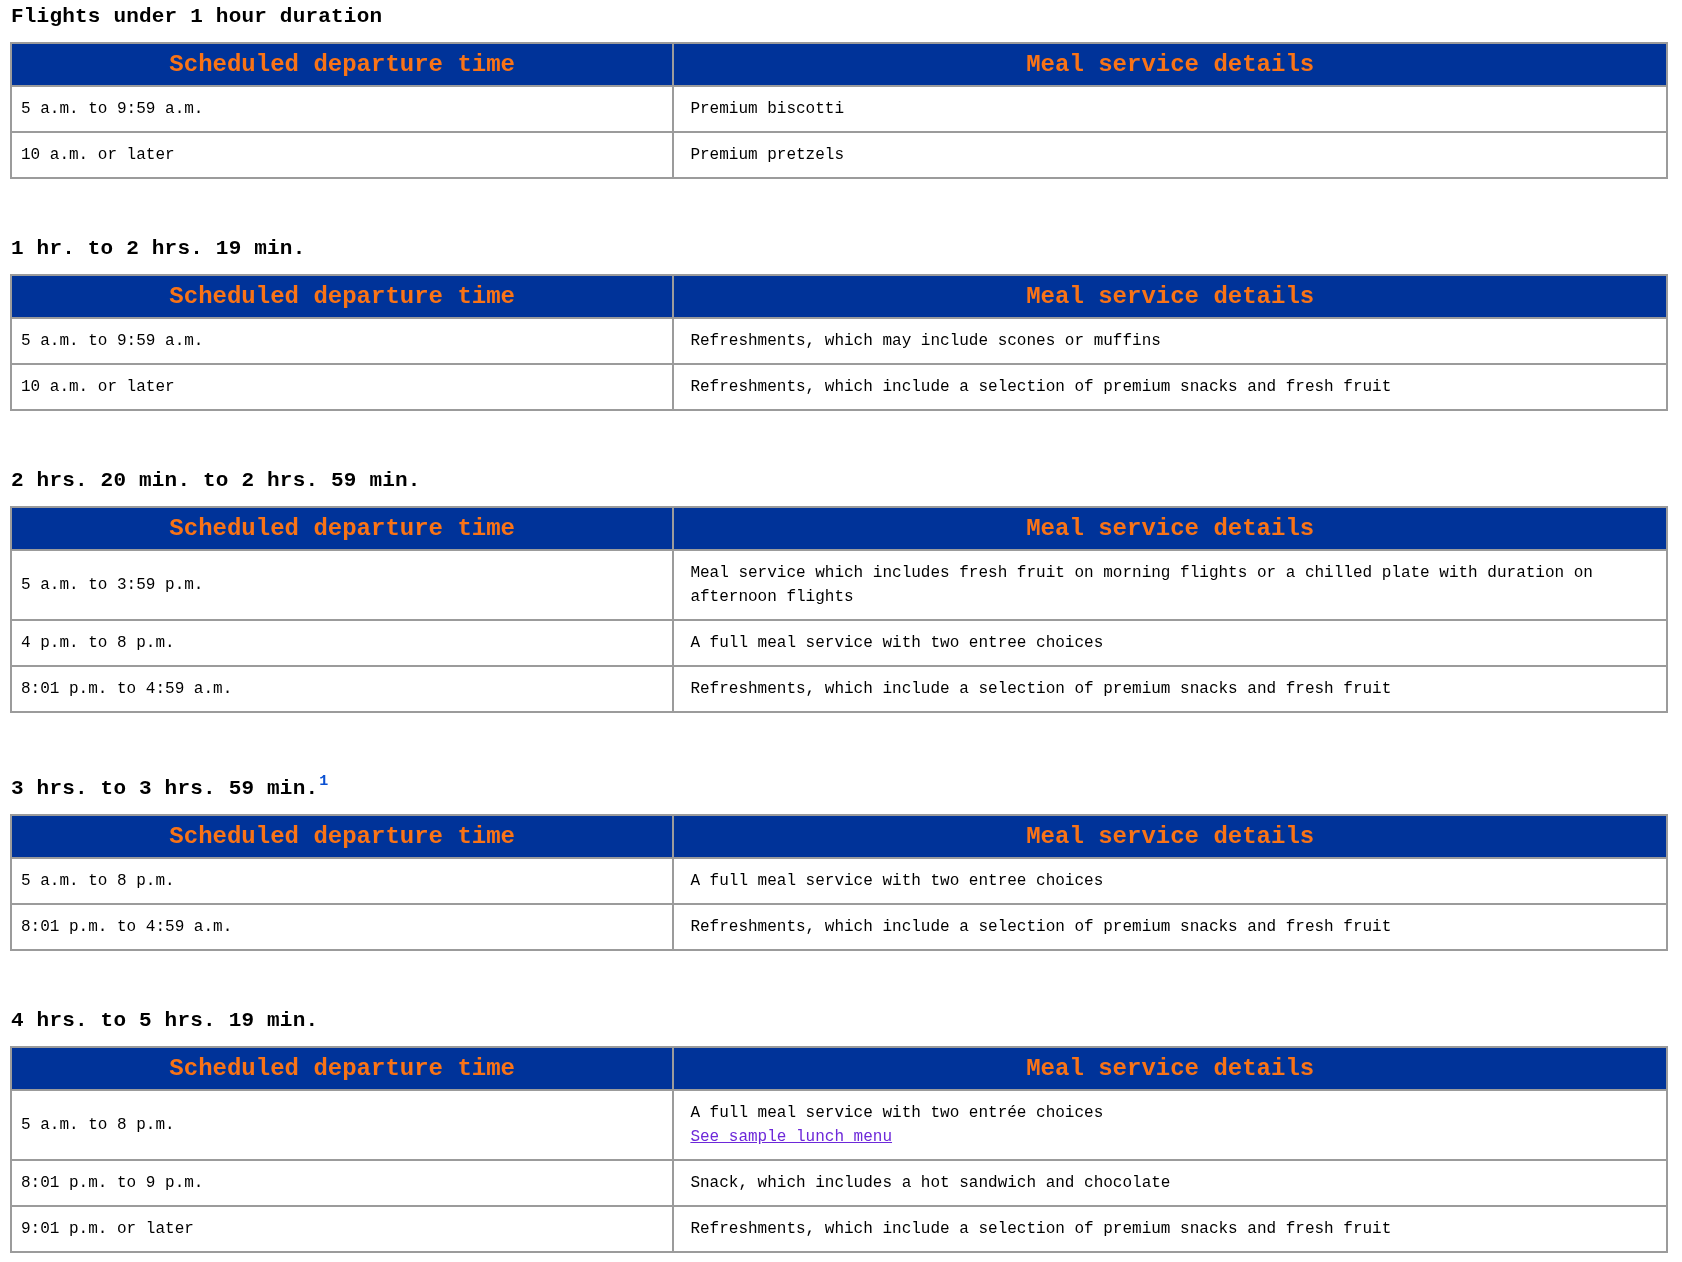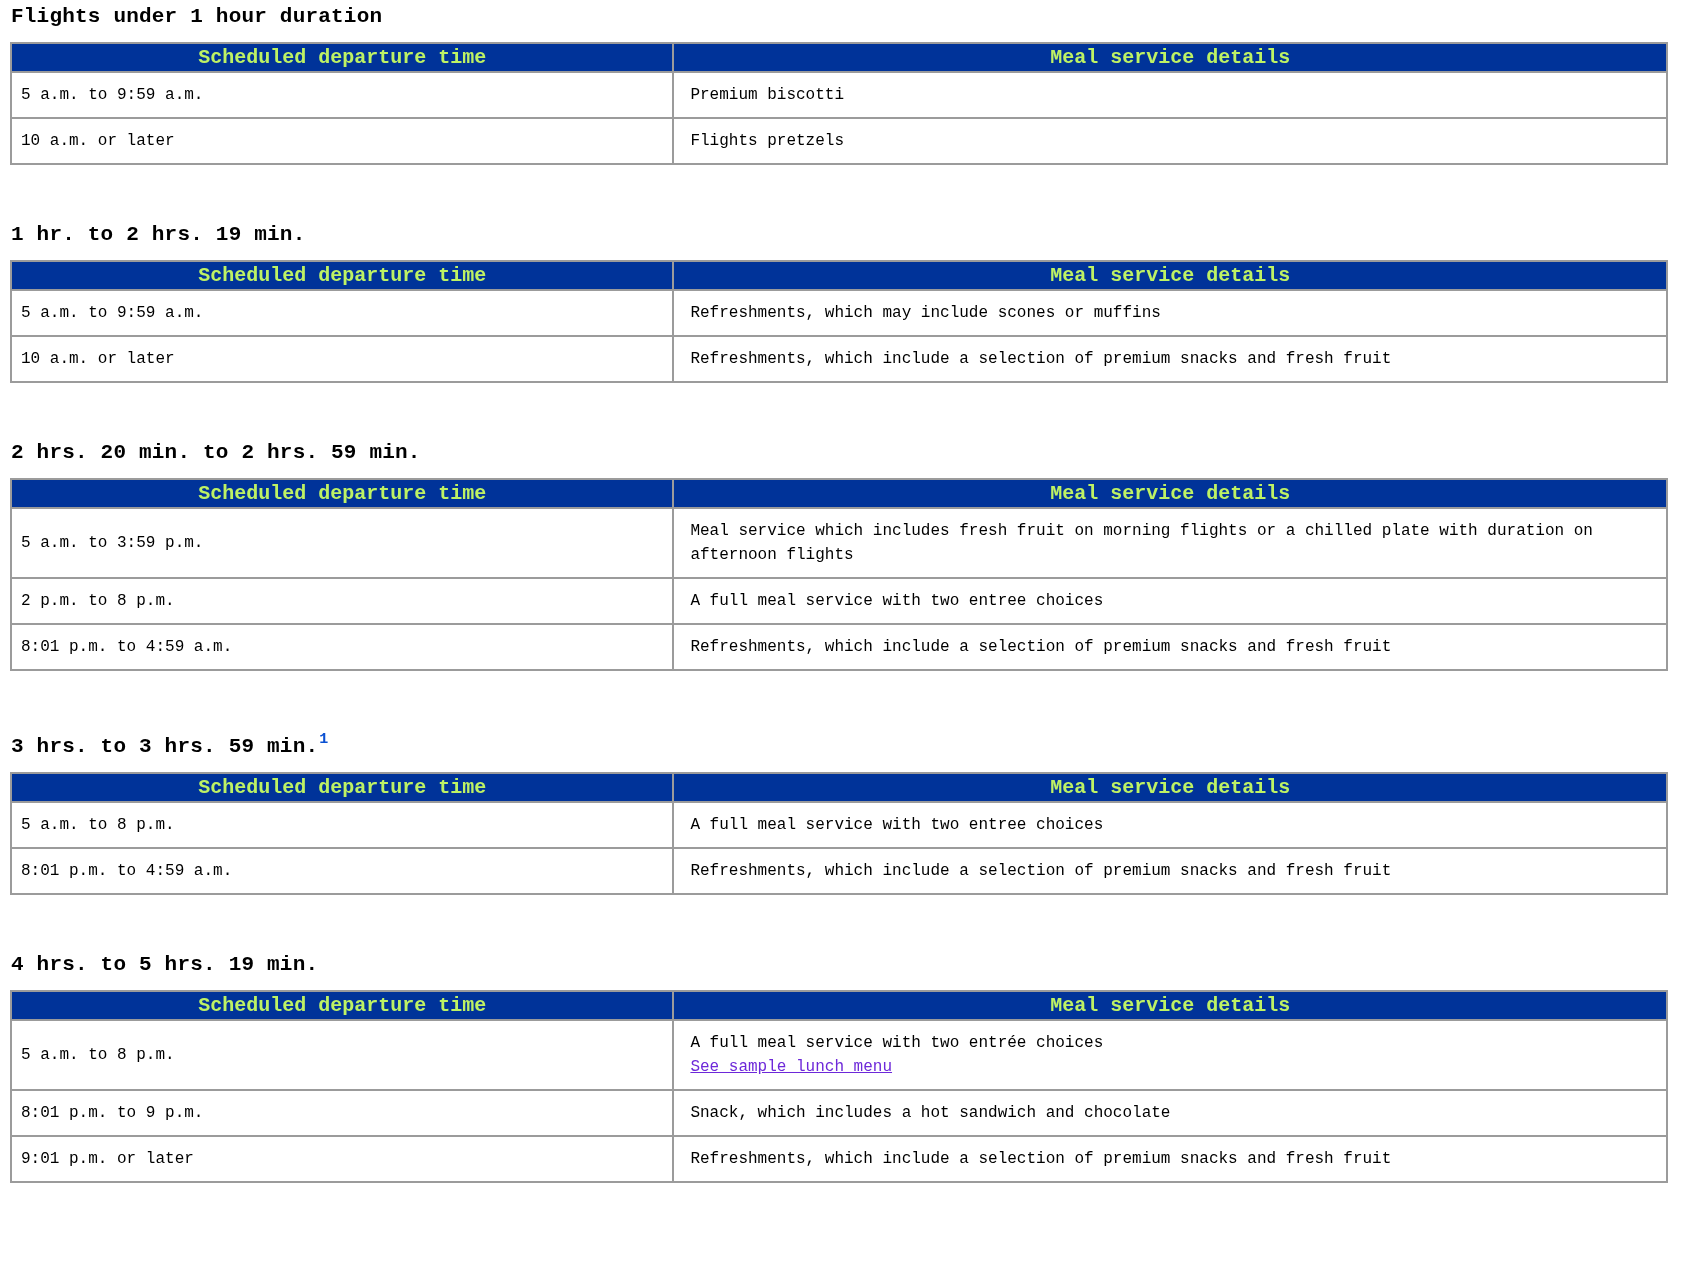--- a/index.html
+++ b/index.html
@@ -36,25 +36,25 @@
   }
   table.meal-table {
     width: 100%;
     border-collapse: separate;
     border-spacing: 0;
     border: 1px solid #9b9b9b;
     background: #ffffff;
   }
   table.meal-table th {
     background: #003399;
-    color: #bef264;
-    font-size: 20px;
+    color: #f97316;
+    font-size: 24px;
     font-weight: bold;
     text-align: center;
-    padding: 2px 6px;
+    padding: 9px 6px;
     border: 1px solid #9b9b9b;
     line-height: 23px;
   }
   table.meal-table td {
     font-size: 16px;
     line-height: 24px;
     padding: 10px 10px 10px 9px;
     border: 1px solid #9b9b9b;
     vertical-align: middle;
     background: #ffffff;
@@ -84,21 +84,21 @@
           <tr>
         <th>Scheduled departure time</th>
         <th>Meal service details</th>
       </tr>
       <tr>
         <td>5 a.m. to 9:59 a.m.</td>
         <td class="meal-cell">Premium biscotti</td>
       </tr>
       <tr>
         <td>10 a.m. or later</td>
-        <td class="meal-cell">Flights pretzels</td>
+        <td class="meal-cell">Premium pretzels</td>
       </tr>
     </tbody>
       </table>
   </div>
 
   <div class="section">
     <h3 class="section-heading"><span>1 hr. to 2 hrs. 19 min.</span></h3>
     <table class="meal-table">
       <colgroup>
           <col class="time-col">
@@ -131,21 +131,21 @@
       <tbody>
           <tr>
         <th>Scheduled departure time</th>
         <th>Meal service details</th>
       </tr>
       <tr>
         <td>5 a.m. to 3:59 p.m.</td>
         <td class="meal-cell">Meal service which includes fresh fruit on morning flights or a chilled plate with duration on afternoon flights</td>
       </tr>
       <tr>
-        <td>2 p.m. to 8 p.m.</td>
+        <td>4 p.m. to 8 p.m.</td>
         <td class="meal-cell">A full meal service with two entree choices</td>
       </tr>
       <tr>
         <td>8:01 p.m. to 4:59 a.m.</td>
         <td class="meal-cell">Refreshments, which include a selection of premium snacks and fresh fruit</td>
       </tr>
     </tbody>
       </table>
   </div>
 

